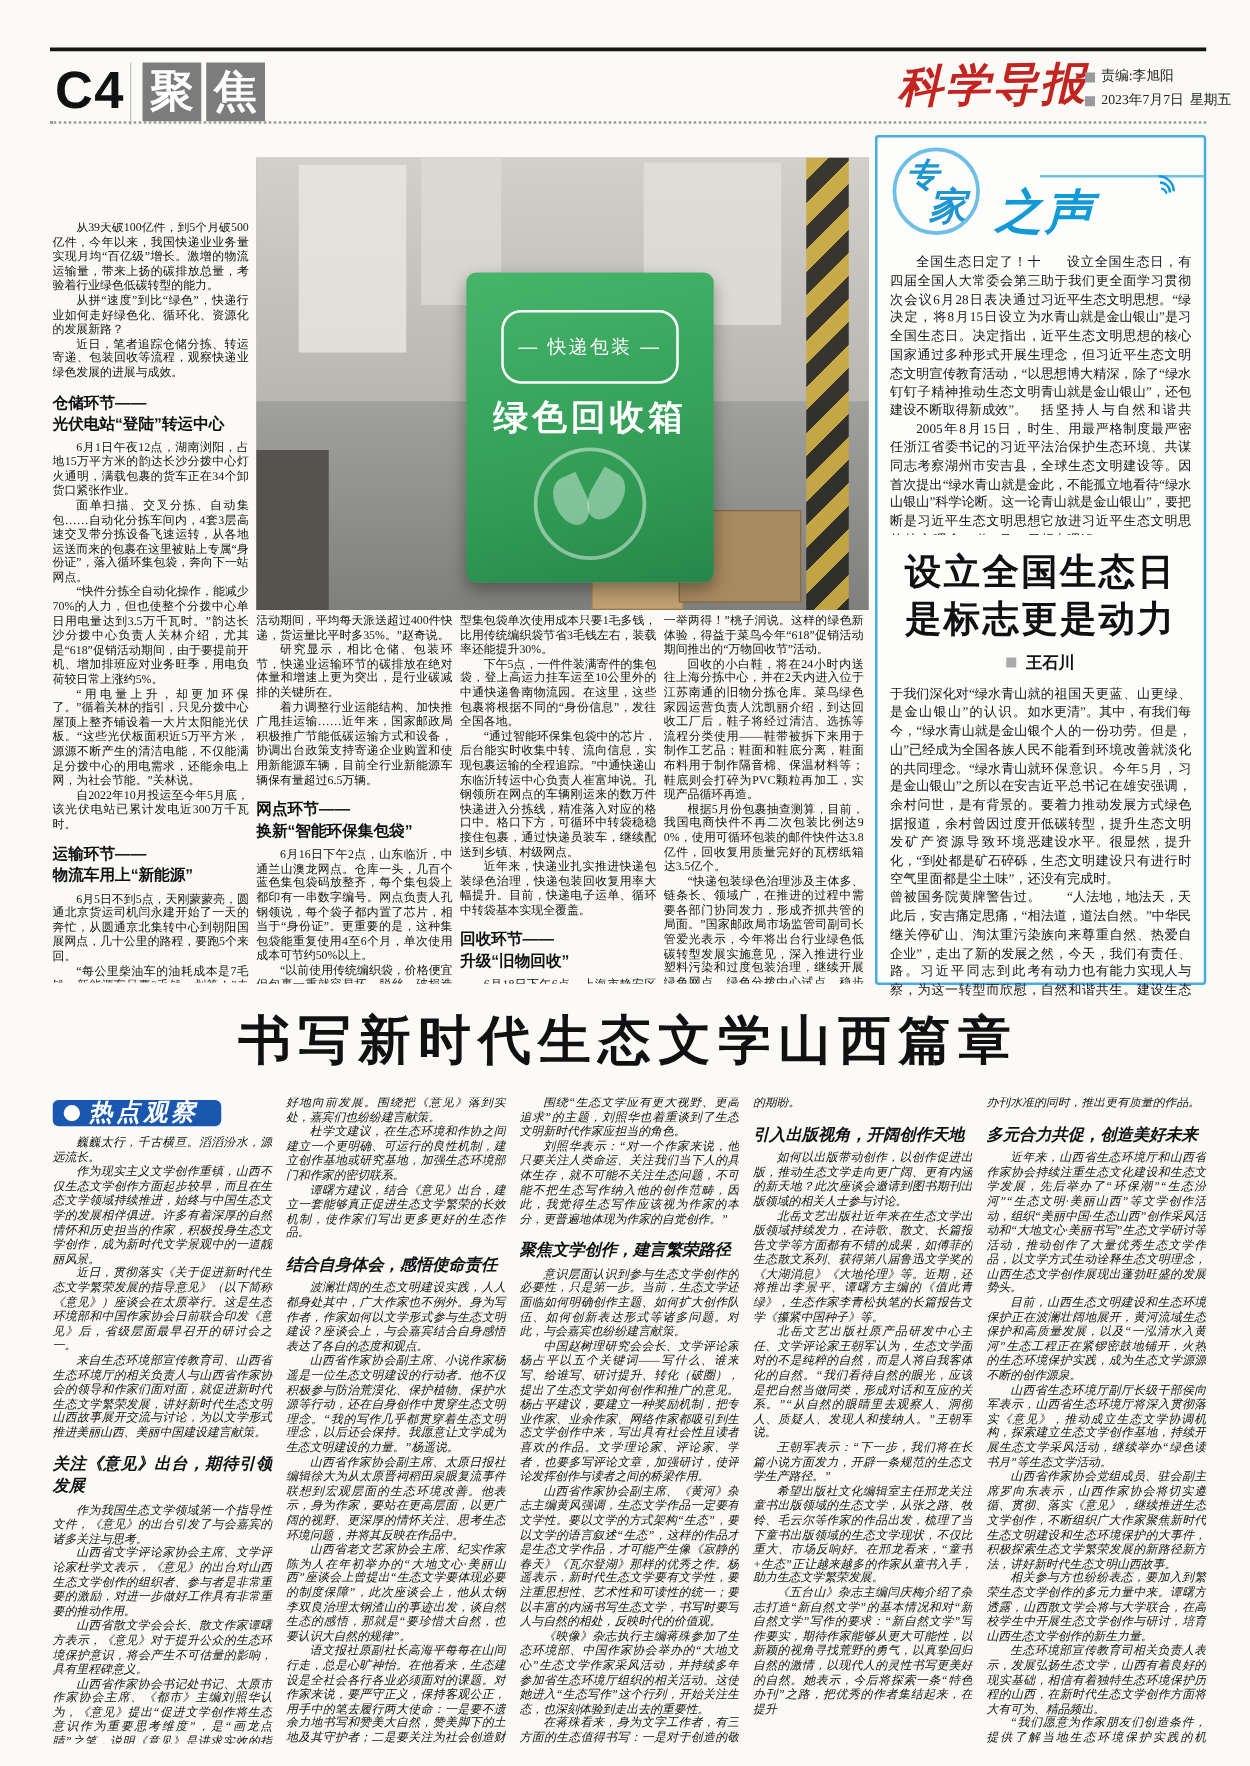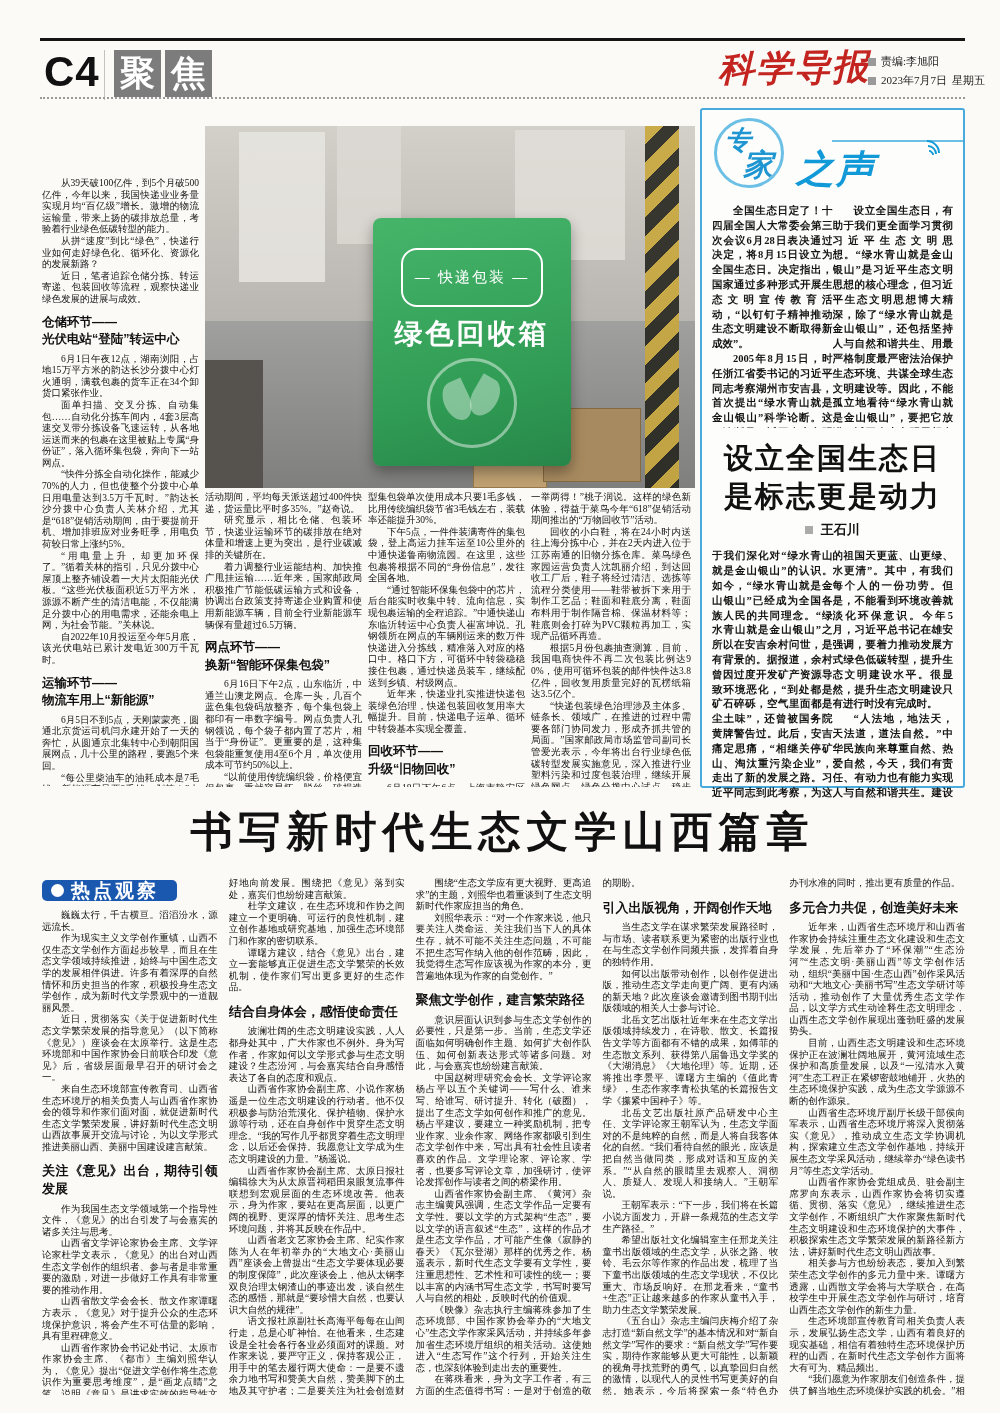--- a/index.html
+++ b/index.html
@@ -75,37 +75,37 @@
   .bc-c1{position:absolute;left:8px;top:2px;font-size:26px;font-weight:bold;font-style:italic;color:#1f96d2;}
   .bc-c2{position:absolute;left:26px;top:24px;font-size:30px;font-weight:bold;font-style:italic;color:#1f96d2;}
   .brand-rest{position:absolute;left:84px;top:26px;font-size:38px;font-weight:900;font-style:italic;color:#129ad8;
               font-family:"Liberation Sans","DejaVu Sans",sans-serif;letter-spacing:2px;}
   .wifi{position:absolute;left:196px;top:18px;width:28px;height:28px;}
   .wifi i{position:absolute;right:0;top:0;border:2.5px solid transparent;border-top-color:#129ad8;border-radius:50%;
           transform:rotate(45deg);}
   .wifi i:nth-child(1){width:6px;height:6px;right:2px;top:14px;}
   .wifi i:nth-child(2){width:14px;height:14px;right:-1px;top:9px;}
   .wifi i:nth-child(3){width:22px;height:22px;right:-4px;top:4px;}
-  .exp-cols{display:flex;font-weight:bold;}
+  .exp-cols{display:flex;}
   .exp-col{flex:1;font-size:10.5px;line-height:14.8px;text-align:justify;word-break:break-all;overflow:hidden;color:#141414;}
   .exp-col p{margin:0;text-indent:2em;}
   .exp-col p.cont{text-indent:0;}
   .exp-upper{height:224px;}
   .exp-lower{height:252px;}
   .exp-headline{text-align:center;font-family:"Liberation Sans","DejaVu Sans",sans-serif;
                 font-size:29px;font-weight:900;line-height:1.3;margin:12px 0 6px;letter-spacing:2px;}
   .exp-byline{text-align:center;font-size:13px;font-weight:bold;margin-bottom:10px;
               font-family:"Liberation Sans","DejaVu Sans",sans-serif;}
   .exp-byline .sq{background:#aaa;margin-right:4px;}
 
   
   .f-headline{position:absolute;left:40px;top:804px;width:925px;text-align:center;
               font-family:"Liberation Sans","DejaVu Sans",sans-serif;font-size:42px;font-weight:900;letter-spacing:6px;}
   .f-cols{position:absolute;left:42px;top:878px;width:923px;height:517px;display:flex;gap:11px;}
-  .f-col{flex:1;overflow:hidden;}
+  .f-col{flex:1;overflow:hidden;font-style:italic;}
   .f-col .subhead{font-size:13px;}
   .hot-label{display:inline-flex;align-items:center;gap:7px;background:#1a58b0;color:#fff;border-radius:5px;
              padding:4px 18px 4px 9px;font-size:19px;font-weight:bold;letter-spacing:3px;margin:2px 0 9px;
              font-family:"Liberation Sans","DejaVu Sans",sans-serif;}
   .hot-dot{width:13px;height:13px;border-radius:50%;background:#fff;}
 </style>
 </head>
 <body>
 
 <div class="page" data-interactable="false">
@@ -260,40 +260,39 @@
           <p class="para" data-interactable="false">山西省文学评论家协会主席、文学评论家杜学文表示，《意见》的出台对山西生态文学创作的组织者、参与者是非常重要的激励，对进一步做好工作具有非常重要的推动作用。</p>
           <p class="para" data-interactable="false">山西省散文学会会长、散文作家谭曙方表示，《意见》对于提升公众的生态环境保护意识，将会产生不可估量的影响，具有里程碑意义。</p>
           <p class="para" data-interactable="false">山西省作家协会书记处书记、太原市作家协会主席、《都市》主编刘照华认为，《意见》提出“促进文学创作将生态意识作为重要思考维度”，是“画龙点睛”之笔，说明《意见》是讲求实效的指导性文件，接下来的关键在于深入把握和具体落实。</p>
         </div>
     </div>
     <div class="f-col body-text" data-interactable="false">
         <p class="para cont" data-interactable="false">好地向前发展。围绕把《意见》落到实处，嘉宾们也纷纷建言献策。</p>
         <p class="para" data-interactable="false">杜学文建议，在生态环境和作协之间建立一个更明确、可运行的良性机制，建立创作基地或研究基地，加强生态环境部门和作家的密切联系。</p>
         <p class="para" data-interactable="false">谭曙方建议，结合《意见》出台，建立一套能够真正促进生态文学繁荣的长效机制，使作家们写出更多更好的生态作品。</p>
         <div class="subhead" data-interactable="false">结合自身体会，感悟使命责任</div>
-        <p class="para" data-interactable="false">波澜壮阔的生态文明建设实践，人人都身处其中，广大作家也不例外。身为写作者，作家如何以文学形式参与生态文明建设？生态汾河，与会嘉宾结合自身感悟表达了各自的态度和观点。</p>
+        <p class="para" data-interactable="false">波澜壮阔的生态文明建设实践，人人都身处其中，广大作家也不例外。身为写作者，作家如何以文学形式参与生态文明建设？座谈会上，与会嘉宾结合自身感悟表达了各自的态度和观点。</p>
         <p class="para" data-interactable="false">山西省作家协会副主席、小说作家杨遥是一位生态文明建设的行动者。他不仅积极参与防治荒漠化、保护植物、保护水源等行动，还在自身创作中贯穿生态文明理念。“我的写作几乎都贯穿着生态文明理念，以后还会保持。我愿意让文学成为生态文明建设的力量。”杨遥说。</p>
         <p class="para" data-interactable="false">山西省作家协会副主席、太原日报社编辑徐大为从太原晋祠稻田泉眼复流事件联想到宏观层面的生态环境改善。他表示，身为作家，要站在更高层面，以更广阔的视野、更深厚的情怀关注、思考生态环境问题，并将其反映在作品中。</p>
         <p class="para" data-interactable="false">山西省老文艺家协会主席、纪实作家陈为人在年初举办的“大地文心·美丽山西”座谈会上曾提出“生态文学要体现必要的制度保障”，此次座谈会上，他从太钢李双良治理太钢渣山的事迹出发，谈自然生态的感悟，那就是“要珍惜大自然，也要认识大自然的规律”。</p>
         <p class="para" data-interactable="false">语文报社原副社长高海平每每在山间行走，总是心旷神怡。在他看来，生态建设是全社会各行各业必须面对的课题。对作家来说，要严守正义，保持客观公正，用手中的笔去履行两大使命：一是要不遗余力地书写和赞美大自然，赞美脚下的土地及其守护者；二是要关注为社会创造财富的工厂、企业为生态环保作出的贡献。</p>
       </div>
     <div class="f-col body-text" data-interactable="false">
         <p class="para" data-interactable="false">围绕“生态文学应有更大视野、更高追求”的主题，刘照华也着重谈到了生态文明新时代作家应担当的角色。</p>
         <p class="para" data-interactable="false">刘照华表示：“对一个作家来说，他只要关注人类命运、关注我们当下人的具体生存，就不可能不关注生态问题，不可能不把生态写作纳入他的创作范畴，因此，我觉得生态写作应该视为作家的本分，更普遍地体现为作家的自觉创作。”</p>
         <div class="subhead" data-interactable="false">聚焦文学创作，建言繁荣路径</div>
         <p class="para" data-interactable="false">意识层面认识到参与生态文学创作的必要性，只是第一步。当前，生态文学还面临如何明确创作主题、如何扩大创作队伍、如何创新表达形式等诸多问题。对此，与会嘉宾也纷纷建言献策。</p>
         <p class="para" data-interactable="false">中国赵树理研究会会长、文学评论家杨占平以五个关键词——写什么、谁来写、给谁写、研讨提升、转化（破圈），提出了生态文学如何创作和推广的意见。杨占平建议，要建立一种奖励机制，把专业作家、业余作家、网络作家都吸引到生态文学创作中来，写出具有社会性且读者喜欢的作品。文学理论家、评论家、学者，也要多写评论文章，加强研讨，使评论发挥创作与读者之间的桥梁作用。</p>
         <p class="para" data-interactable="false">山西省作家协会副主席、《黄河》杂志主编黄风强调，生态文学作品一定要有文学性。要以文学的方式架构“生态”，要以文学的语言叙述“生态”，这样的作品才是生态文学作品，才可能产生像《寂静的春天》《瓦尔登湖》那样的优秀之作。杨遥表示，新时代生态文学要有文学性，要注重思想性、艺术性和可读性的统一；要以丰富的内涵书写生态文学，书写时要写人与自然的相处，反映时代的价值观。</p>
         <p class="para" data-interactable="false">《映像》杂志执行主编蒋殊参加了生态环境部、中国作家协会举办的“大地文心”生态文学作家采风活动，并持续多年参加省生态环境厅组织的相关活动。这使她进入“生态写作”这个行列，开始关注生态，也深刻体验到走出去的重要性。</p>
         <p class="para" data-interactable="false">在蒋殊看来，身为文字工作者，有三方面的生态值得书写：一是对于创造的敬畏精神；二是人类文明的进步、敬畏自然的回响；三是对人生态回归的呼唤。“愿聚沙成塔、积水成海”是蒋殊心中对未来人与自然和谐共生</p>
       </div>
     <div class="f-col body-text" data-interactable="false">
         <p class="para cont" data-interactable="false">的期盼。</p>
         <div class="subhead" data-interactable="false">引入出版视角，开阔创作天地</div>
-        <p class="para" data-interactable="false">当生态文学在谋求繁荣发展路径时，与市场、读者联系更为紧密的出版行业也在与生态文学创作同频共振，发挥着自身的独特作用。</p>
         <p class="para" data-interactable="false">如何以出版带动创作，以创作促进出版，推动生态文学走向更广阔、更有内涵的新天地？此次座谈会邀请到图书期刊出版领域的相关人士参与讨论。</p>
         <p class="para" data-interactable="false">北岳文艺出版社近年来在生态文学出版领域持续发力，在诗歌、散文、长篇报告文学等方面都有不错的成果，如傅菲的生态散文系列、获得第八届鲁迅文学奖的《大湖消息》《大地伦理》等。近期，还将推出李景平、谭曙方主编的《值此青绿》，生态作家李青松执笔的长篇报告文学《攥紧中国种子》等。</p>
         <p class="para" data-interactable="false">北岳文艺出版社原产品研发中心主任、文学评论家王朝军认为，生态文学面对的不是纯粹的自然，而是人将自我客体化的自然。“我们看待自然的眼光，应该是把自然当做同类，形成对话和互应的关系。”“从自然的眼睛里去观察人、洞彻人、质疑人、发现人和接纳人。”王朝军说。</p>
         <p class="para" data-interactable="false">王朝军表示：“下一步，我们将在长篇小说方面发力，开辟一条规范的生态文学生产路径。”</p>
         <p class="para" data-interactable="false">希望出版社文化编辑室主任邢龙关注童书出版领域的生态文学，从张之路、牧铃、毛云尔等作家的作品出发，梳理了当下童书出版领域的生态文学现状，不仅比重大、市场反响好。在邢龙看来，“童书+生态”正让越来越多的作家从童书入手，助力生态文学繁荣发展。</p>
         <p class="para" data-interactable="false">《五台山》杂志主编闫庆梅介绍了杂志打造“新自然文学”的基本情况和对“新自然文学”写作的要求：“新自然文学”写作要实，期待作家能够从更大可能性，以新颖的视角寻找荒野的勇气，以真挚回归自然的激情，以现代人的灵性书写更美好的自然。她表示，今后将探索一条“特色办刊”之路，把优秀的作者集结起来，在提升</p>
       </div>
     <div class="f-col body-text" data-interactable="false">
         <p class="para cont" data-interactable="false">办刊水准的同时，推出更有质量的作品。</p>
         <div class="subhead" data-interactable="false">多元合力共促，创造美好未来</div>

